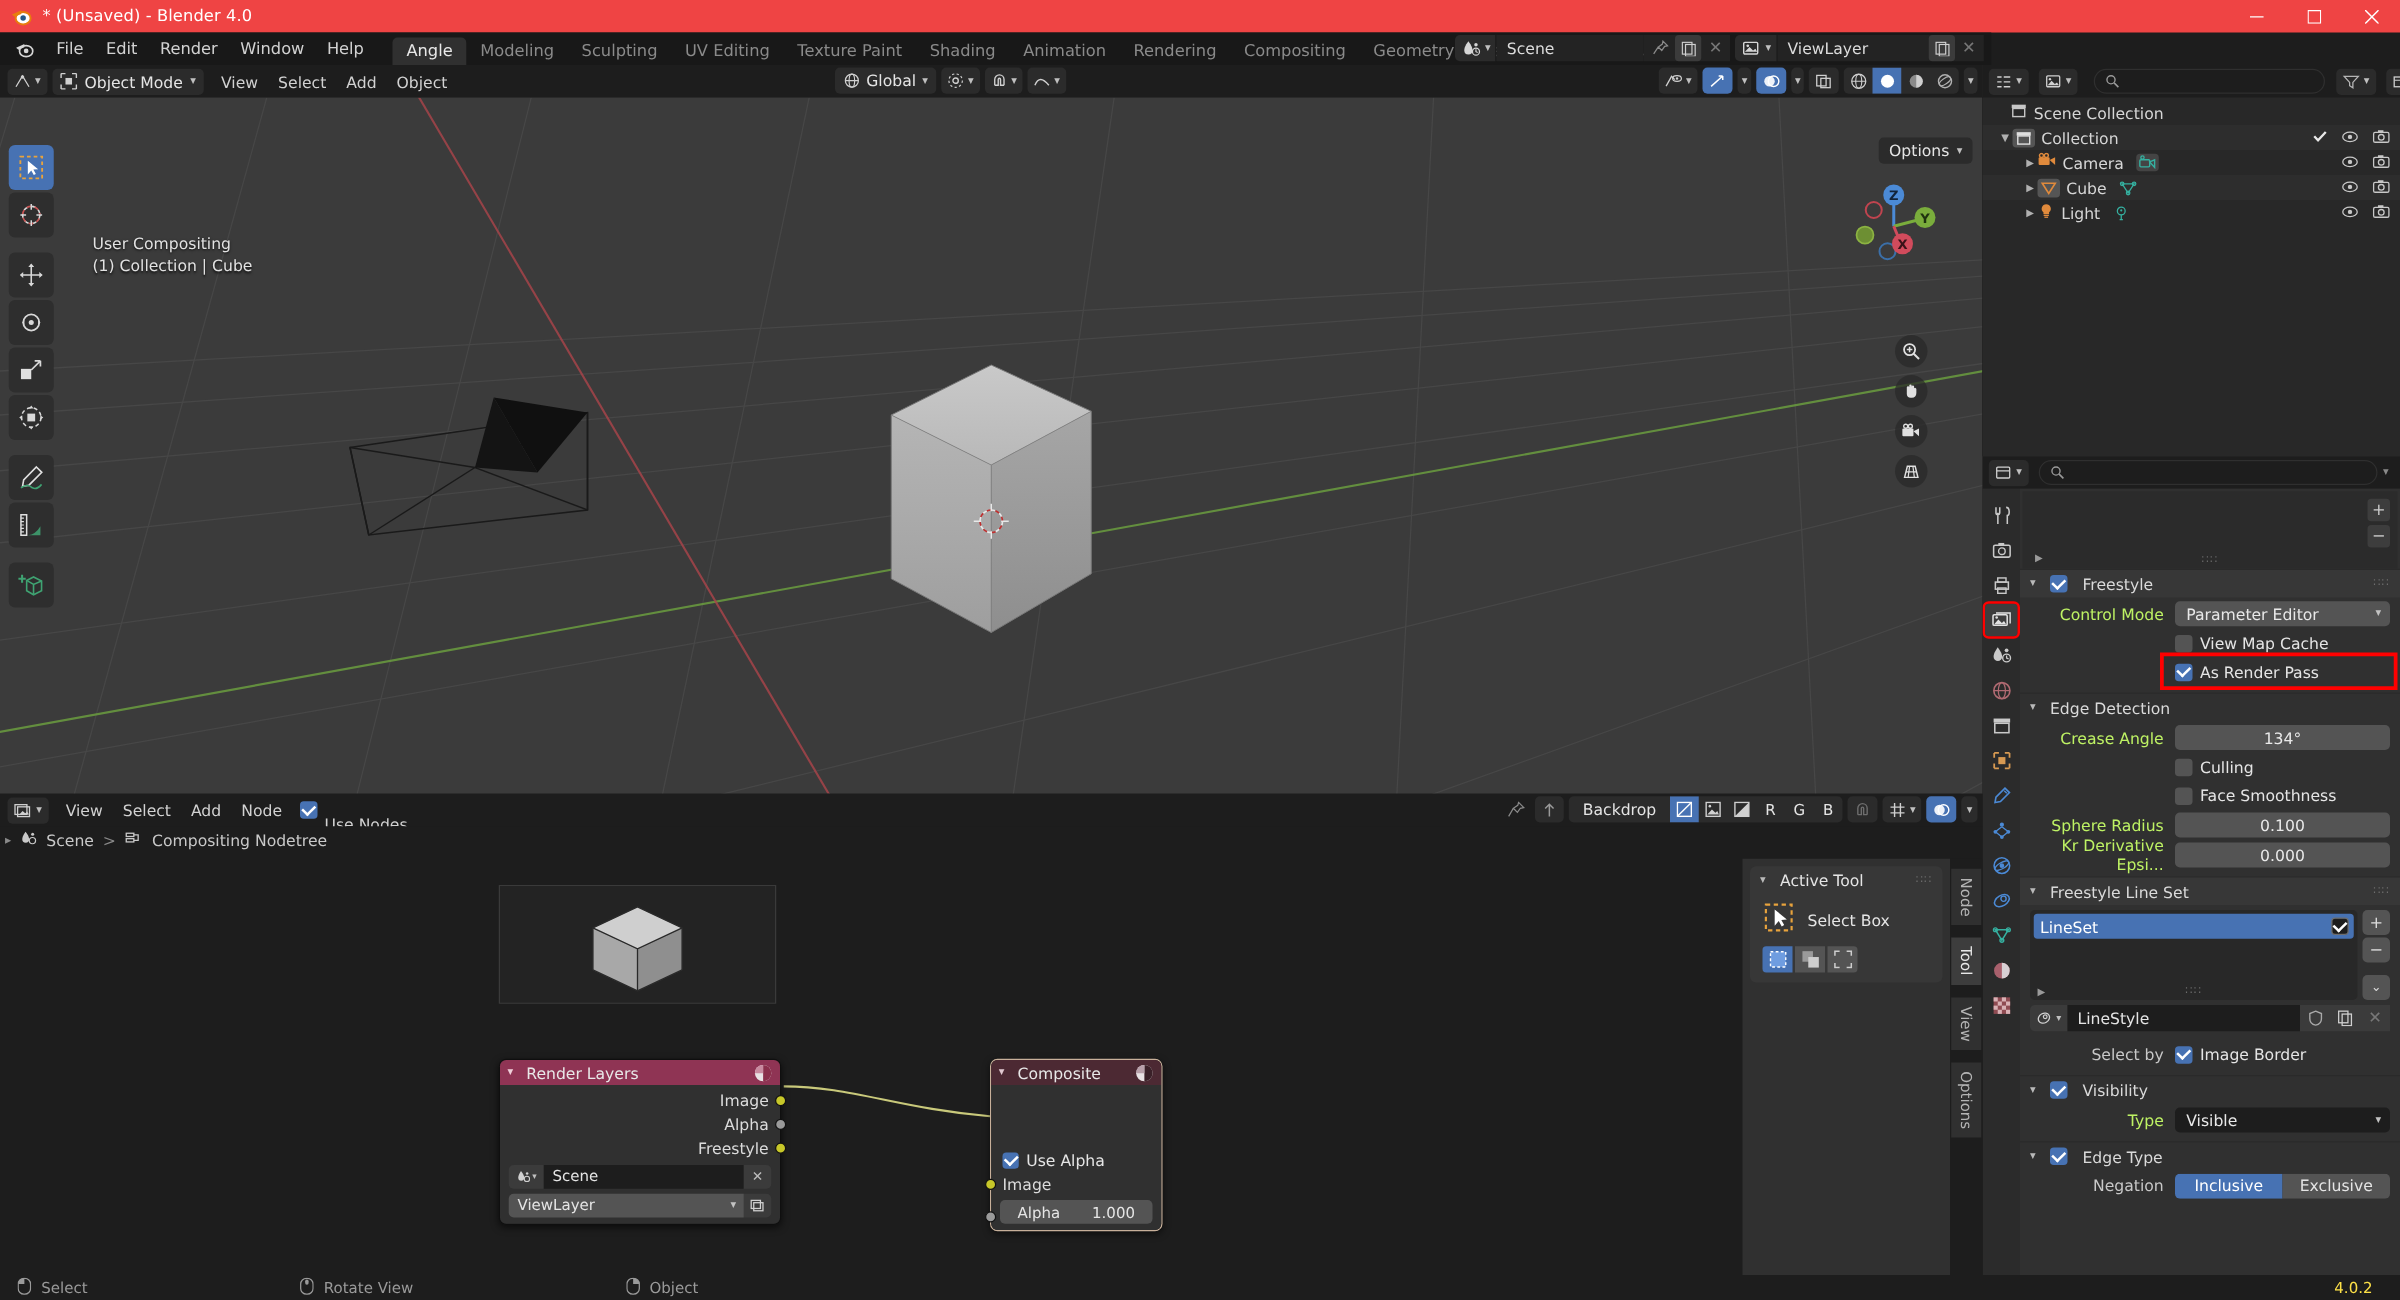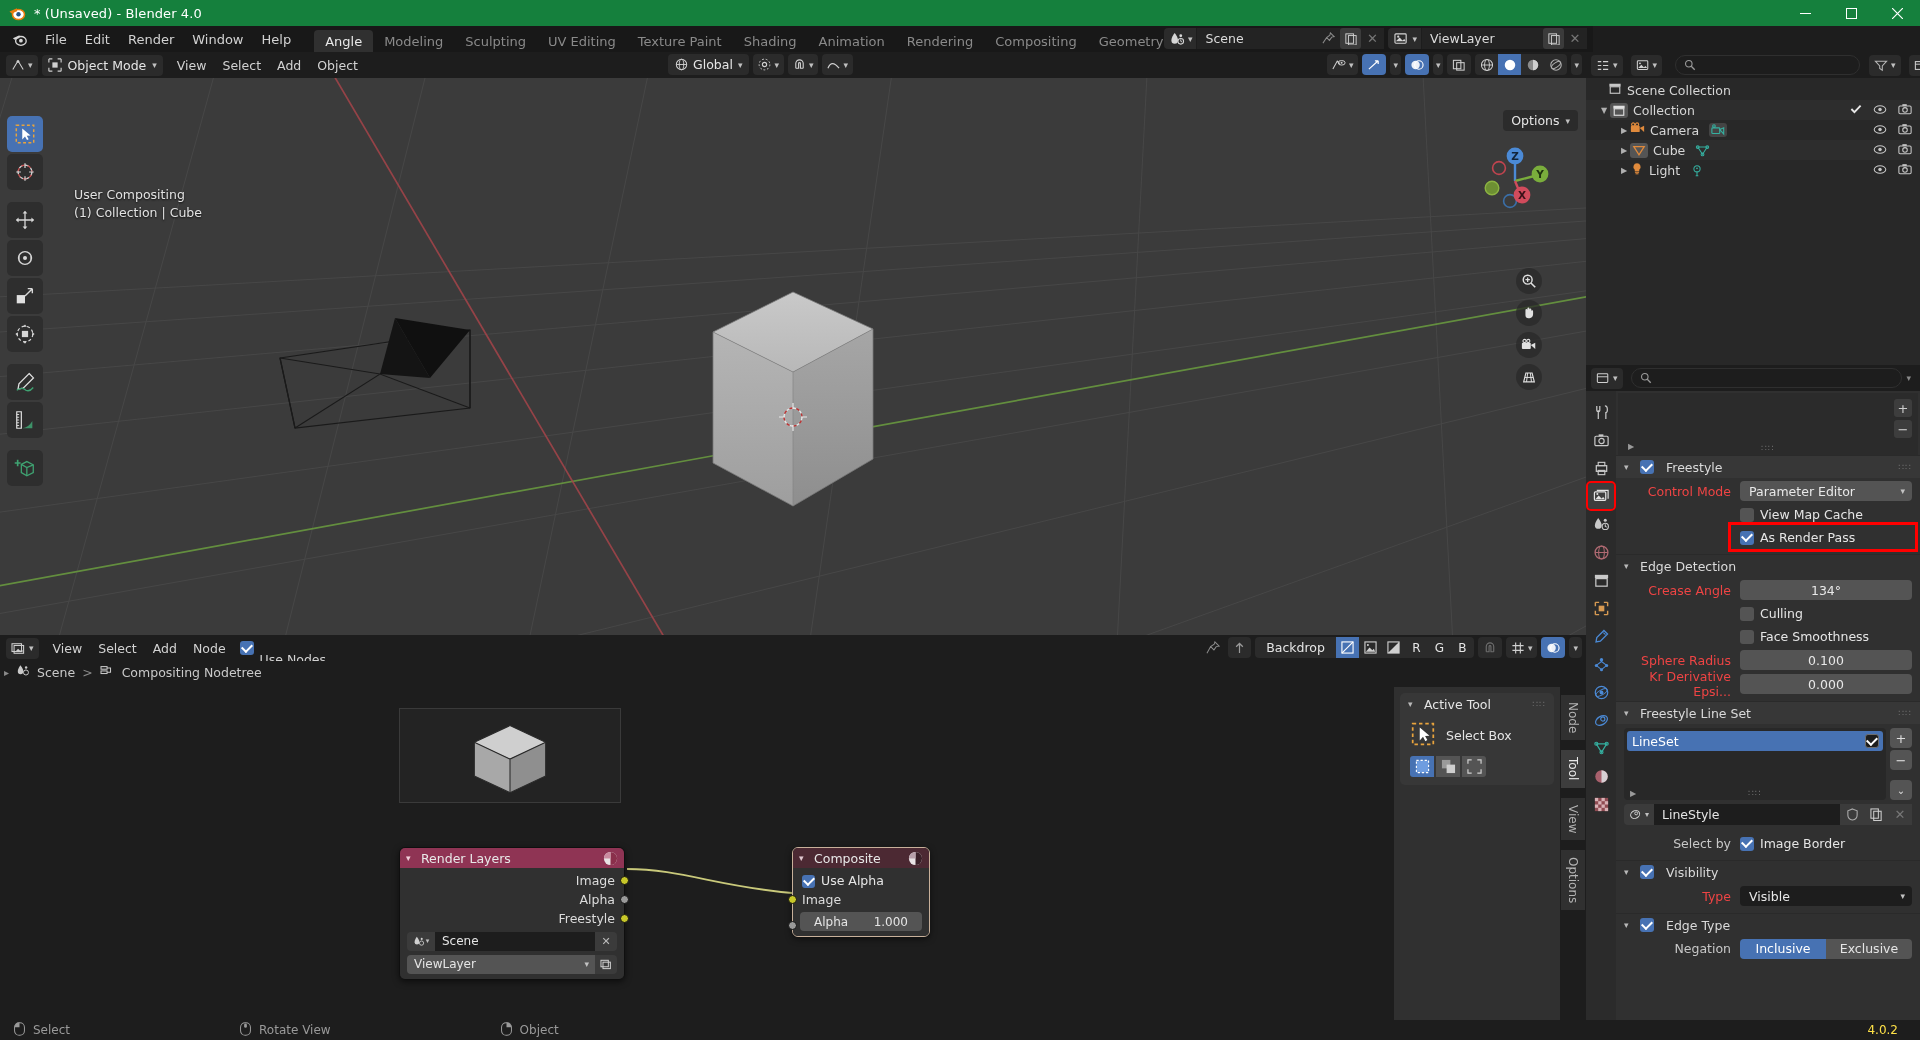--- a/index.html
+++ b/index.html
@@ -8,21 +8,21 @@
     background: #1d1d1d;
     font-family: "DejaVu Sans", "Liberation Sans", sans-serif;
     font-size: 13px; color: #e5e5e5;
     -webkit-font-smoothing: antialiased;
   }
   .app { position: relative; width: 1920px; height: 1040px; }
 
   
   .titlebar {
     position: absolute; top: 0; left: 0; width: 1920px; height: 26px;
-    background: #15803d; display: flex; align-items: center; padding-left: 8px;
+    background: #ef4444; display: flex; align-items: center; padding-left: 8px;
   }
   .titlebar .tb-logo { width: 18px; height: 18px; margin-right: 8px; }
   .titlebar .tb-title { font-size: 13px; color: #ffffff; letter-spacing: .1px; }
   .tb-btns { position: absolute; right: 0; top: 0; height: 26px; display: flex; }
   .tb-btn { width: 46px; height: 26px; display: flex; align-items: center;
             justify-content: center; color: #fff; font-size: 13px; }
 
   
   .topbar {
     position: absolute; top: 26px; left: 0; width: 1593px; height: 26px;
@@ -154,21 +154,21 @@
 
   .panel-head {
     height:23px; background:#373737; display:flex; align-items:center; padding:0 8px; gap:6px;
     font-size:12.5px; color:#dadada; position:relative; border-top:1px solid #2a2a2a;
   }
   .panel-head .grip { position:absolute; right:8px; color:#6e6e6e; font-size:9px; letter-spacing:1px;}
   .panel-head.sub { background:#303030; }
   .chev { color:#b9b9b9; font-size:9px; width:10px; display:inline-block;}
 
   .prow { display:flex; align-items:center; height:22px; margin:2px 8px; font-size:12.5px; }
-  .prow .plabel { width:116px; text-align:right; padding-right:9px; color:#ef4444; font-size:12.5px; }
+  .prow .plabel { width:116px; text-align:right; padding-right:9px; color:#bef264; font-size:12.5px; }
   .pfield {
     flex:1; height:20px; background:#545454; border-radius:4px; display:flex; align-items:center;
     justify-content:center; position:relative; font-size:12.5px; color:#e8e8e8;
   }
   .pfield.dark { background:#1d1d1d; }
   .pfield .fchev { position:absolute; right:7px; color:#c3c3c3; font-size:9px; }
   .pfield.left { justify-content:flex-start; padding-left:9px; }
 
   .cbrow { display:flex; align-items:center; height:21px; margin:2px 8px; font-size:12.5px; }
   .cbrow .spacer { width:116px; }
@@ -1327,21 +1327,21 @@
           <span>Composite</span>
           <span style="position:absolute;right:6px;display:flex;align-items:center;">
             <svg width="15" height="15" viewBox="0 0 16 16">
                 <circle cx="8" cy="8" r="7" fill="#e8e2e4"></circle>
                 <path d="M8 1 A7 7 0 0 1 8 15 Z" fill="#3a2028"></path>
                 <path d="M8 1 A7 7 0 0 0 1 8 L8 8 Z" fill="#b8a0aa"></path>
               </svg>
           </span>
         </div>
         <div class="node-body">
-          <div style="display:flex;align-items:flex-end;padding:2px 9px;height:19px;">
+          <div style="display:flex;align-items:center;padding:2px 9px;height:19px;margin-top:48px;">
             <span class="cb on" style="width:13px;height:13px;"></span>
             <span style="font-size:12.5px;">Use Alpha</span>
           </div>
           <div class="n-in">
             <span>Image</span>
             <span class="sock img" style="left:-5px; top:5px;"></span>
           </div>
           <div style="position:relative;">
             <span class="sock gray" style="left:-5px; top:9px;"></span>
             <div class="n-field">

